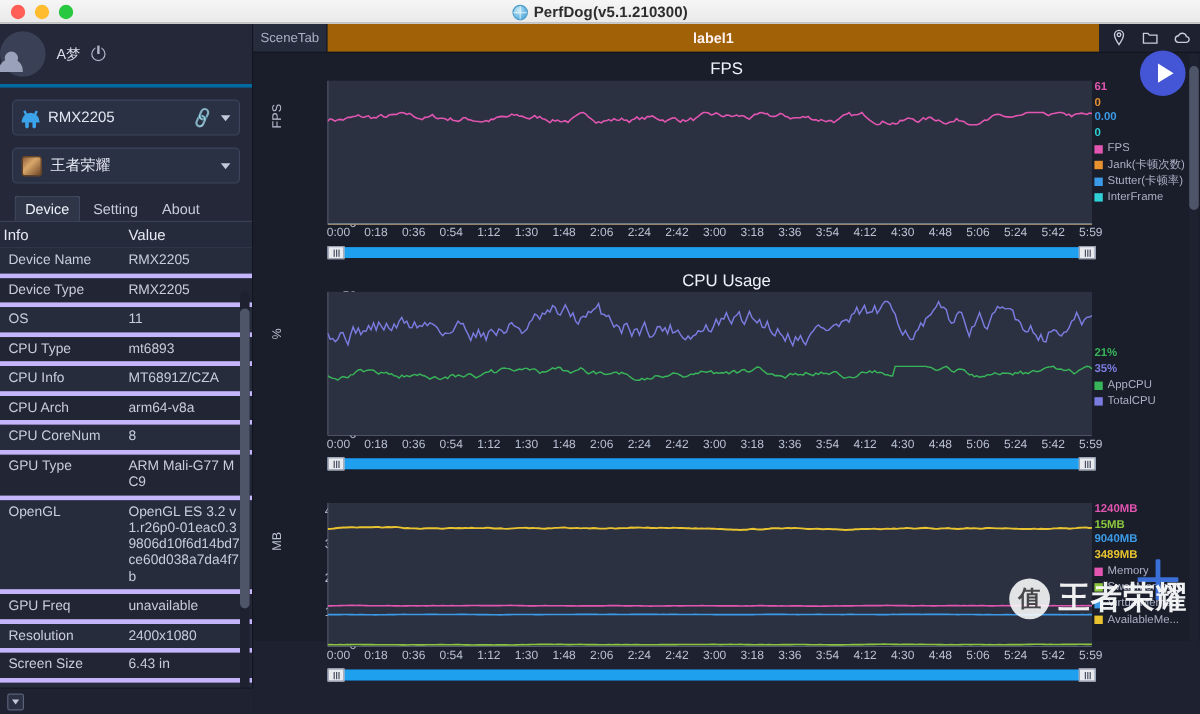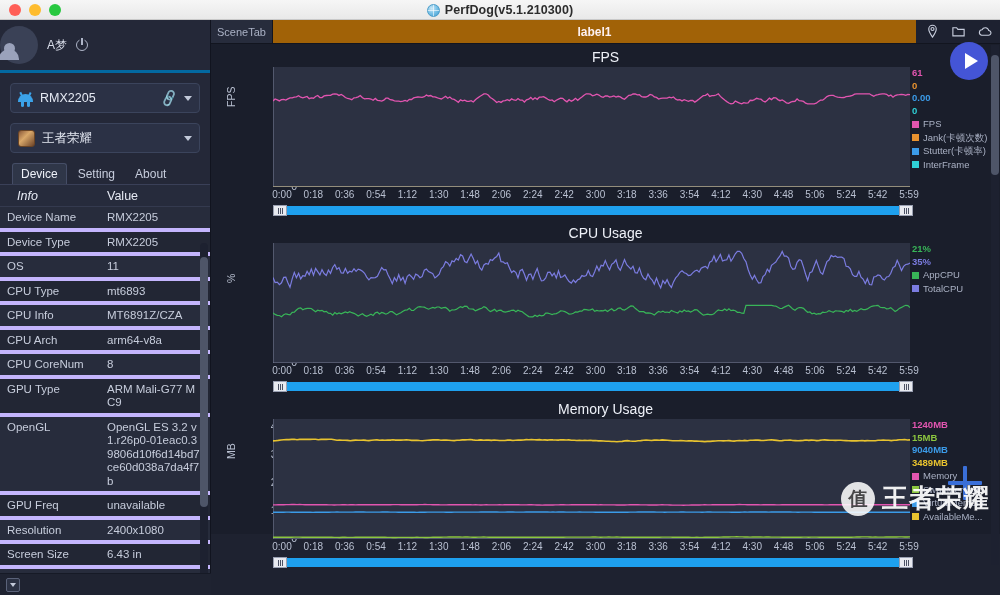--- a/index.html
+++ b/index.html
@@ -111,21 +111,21 @@
     padding:3px 8px 3px 8px;font-size:12px;color:#c6ccdc;
     border:1px solid transparent;border-bottom:none;border-radius:3px 3px 0 0;
   }
   .tab.active{background:#2f3648;border-color:#454d66;color:#eef1f8;}
 
   
   #table-head{
     display:flex;height:22px;align-items:center;background:#262b3c;
     border-bottom:1px solid #343a4f;font-size:12.5px;color:#e6eaf4;
   }
-  #table-head .c1{width:100px;padding-left:17px;font-style:italic;}
+  #table-head .c1{width:100px;padding-left:3px;}
   #table-head .c2{flex:1;padding-left:7px;}
   #table-body{height:auto;}
   .row{
     display:flex;font-size:11.5px;color:#c3c9d9;min-height:21px;
     align-items:flex-start;border-bottom:4px solid #c4b5fd;
   }
   .row:nth-child(odd){background:#272c3c;}
   .row:nth-child(even){background:#222634;}
   .row .c1{width:100px;padding:4px 0 3px 7px;color:#c7cddc;}
   .row .c2{flex:1;padding:4px 10px 3px 7px;color:#c7cddc;line-height:13.5px;word-break:break-all;}
@@ -514,34 +514,33 @@
             <i></i>
             <i></i>
           </div>
           <div class="grip" style="left:626px">
             <i></i>
             <i></i>
             <i></i>
           </div>
         </div>
         <div class="legend">
-          <div class="val" style="color: rgb(56, 181, 88);">21%</div>
+          <div class="val" style="color: rgb(56, 181, 88); margin-top: 46px;">21%</div>
           <div class="val" style="color: rgb(123, 124, 224);">35%</div>
           <div class="item">
             <span class="sw" style="background: rgb(56, 181, 88);"></span>
             <span class="nm">AppCPU</span>
           </div>
           <div class="item">
             <span class="sw" style="background: rgb(123, 124, 224);"></span>
             <span class="nm">TotalCPU</span>
           </div>
         </div>
       </div>
       <div class="chart">
-        <div class="title">Memory Usage</div>
         <div class="axis-label">MB</div>
         <div class="ytick" style="top: 135px;">0</div>
         <div class="ytick" style="top: 107.093px;">1,000</div>
         <div class="ytick" style="top: 79.186px;">2,000</div>
         <div class="ytick" style="top: 51.2791px;">3,000</div>
         <div class="ytick" style="top: 23.3721px;">4,000</div>
         <div class="plot">
           <svg width="637" height="120" viewBox="0 0 637 120">
             <rect x="0" y="0" width="637" height="120" fill="#2c3142"></rect>
             <line x1="0" y1="0" x2="0" y2="120" stroke="#7a8199" stroke-width="1"></line>

